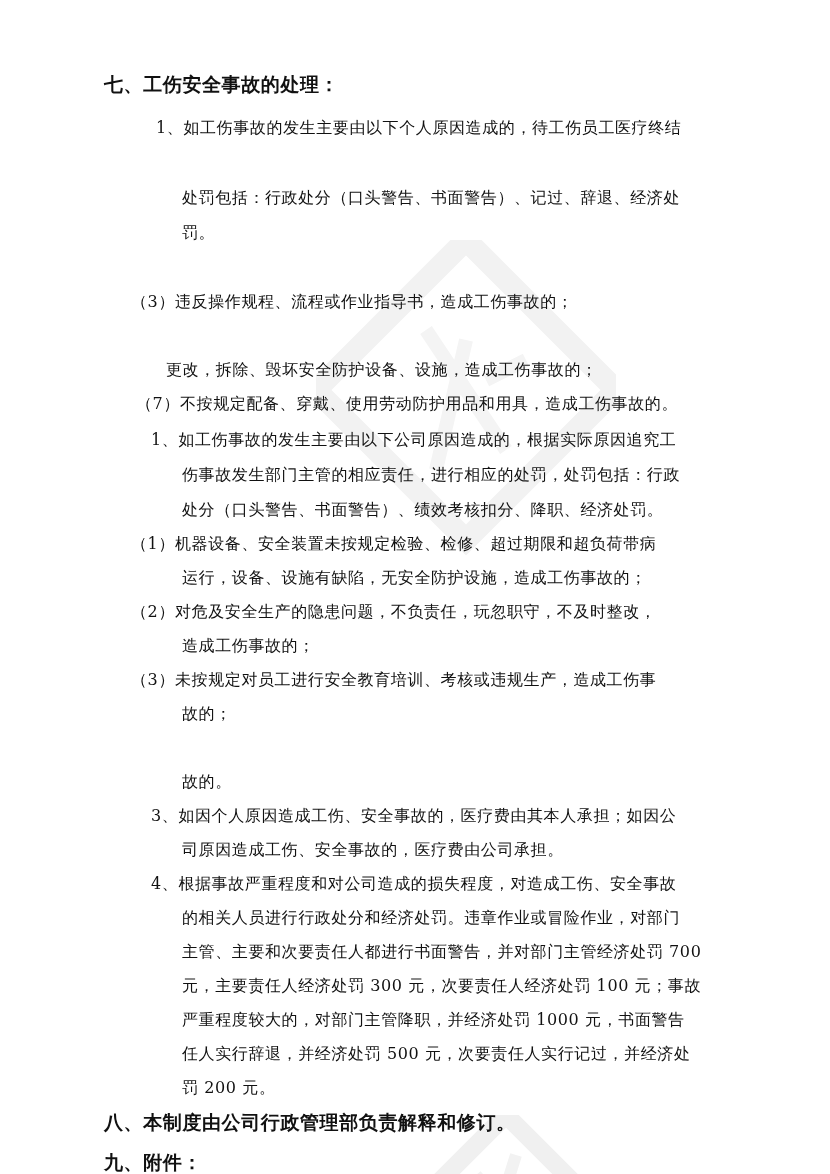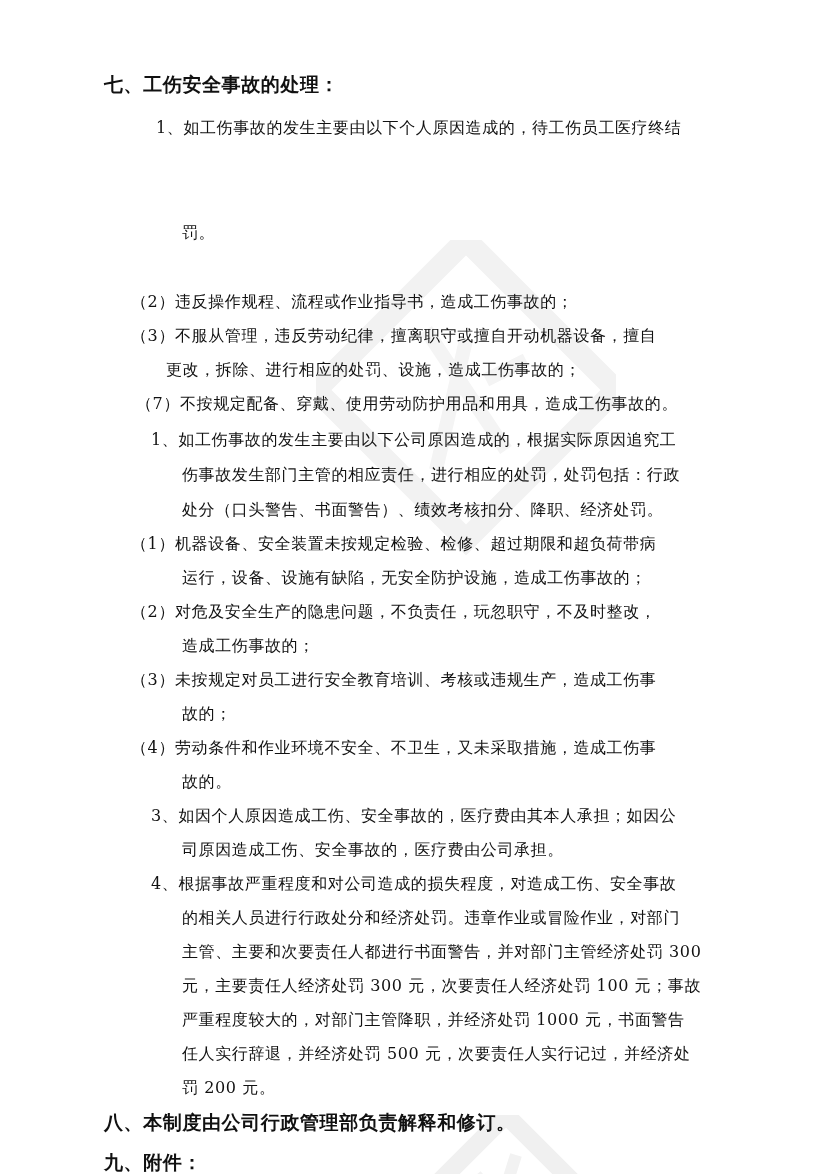--- a/index.html
+++ b/index.html
@@ -28,46 +28,45 @@
     <path d="M110 90 L190 210 M150 100 L120 230 M170 140 L210 120" stroke="#f4f4f4" stroke-width="14" fill="none"></path>
   </svg>
   <svg class="watermark" style="left:360px;top:1115px" width="260" height="120" viewBox="0 0 260 120">
     <polygon points="130,0 260,130 0,130" fill="none" stroke="#f0f0f0" stroke-width="18"></polygon>
     <path d="M100 60 L150 120 M140 40 L115 120" stroke="#f2f2f2" stroke-width="12" fill="none"></path>
   </svg>
 
   <div class="line heading" style="left:88px;top:72px">七、工伤安全事故的处理：</div>
 
   <div class="line" style="left:140px;top:116px">1、如工伤事故的发生主要由以下个人原因造成的，待工伤员工医疗终结</div>
+  <div class="line" style="left:166px;top:186px">处罚包括：行政处分（口头警告、书面警告）、记过、辞退、经济处</div>
   <div class="line" style="left:166px;top:221px">罚。</div>
 
-  <div class="line" style="left:115px;top:290px">（2）违反操作规程、流程或作业指导书，造成工伤事故的；</div>
-  <div class="line" style="left:115px;top:324px">（3）不服从管理，违反劳动纪律，擅离职守或擅自开动机器设备，擅自</div>
-  <div class="line" style="left:150px;top:358px">更改，拆除、进行相应的处罚、设施，造成工伤事故的；</div>
+  <div class="line" style="left:115px;top:290px">（3）违反操作规程、流程或作业指导书，造成工伤事故的；</div>
+  <div class="line" style="left:150px;top:358px">更改，拆除、毁坏安全防护设备、设施，造成工伤事故的；</div>
   <div class="line" style="left:120px;top:392px">（7）不按规定配备、穿戴、使用劳动防护用品和用具，造成工伤事故的。</div>
 
   <div class="line" style="left:135px;top:428px">1、如工伤事故的发生主要由以下公司原因造成的，根据实际原因追究工</div>
   <div class="line" style="left:166px;top:463px">伤事故发生部门主管的相应责任，进行相应的处罚，处罚包括：行政</div>
   <div class="line" style="left:166px;top:498px">处分（口头警告、书面警告）、绩效考核扣分、降职、经济处罚。</div>
 
   <div class="line" style="left:115px;top:532px">（1）机器设备、安全装置未按规定检验、检修、超过期限和超负荷带病</div>
   <div class="line" style="left:166px;top:566px">运行，设备、设施有缺陷，无安全防护设施，造成工伤事故的；</div>
   <div class="line" style="left:115px;top:600px">（2）对危及安全生产的隐患问题，不负责任，玩忽职守，不及时整改，</div>
   <div class="line" style="left:166px;top:634px">造成工伤事故的；</div>
   <div class="line" style="left:115px;top:668px">（3）未按规定对员工进行安全教育培训、考核或违规生产，造成工伤事</div>
   <div class="line" style="left:166px;top:702px">故的；</div>
-  <div class="line" style="left:115px;top:736px">（4）劳动条件和作业环境不安全、不卫生，又未采取措施，造成工伤事</div>
   <div class="line" style="left:166px;top:770px">故的。</div>
 
   <div class="line" style="left:135px;top:804px">3、如因个人原因造成工伤、安全事故的，医疗费由其本人承担；如因公</div>
   <div class="line" style="left:166px;top:838px">司原因造成工伤、安全事故的，医疗费由公司承担。</div>
 
   <div class="line" style="left:135px;top:872px">4、根据事故严重程度和对公司造成的损失程度，对造成工伤、安全事故</div>
   <div class="line" style="left:166px;top:906px">的相关人员进行行政处分和经济处罚。违章作业或冒险作业，对部门</div>
-  <div class="line" style="left:166px;top:940px">主管、主要和次要责任人都进行书面警告，并对部门主管经济处罚 300</div>
+  <div class="line" style="left:166px;top:940px">主管、主要和次要责任人都进行书面警告，并对部门主管经济处罚 700</div>
   <div class="line" style="left:166px;top:974px">元，主要责任人经济处罚 300 元，次要责任人经济处罚 100 元；事故</div>
   <div class="line" style="left:166px;top:1008px">严重程度较大的，对部门主管降职，并经济处罚 1000 元，书面警告</div>
   <div class="line" style="left:166px;top:1042px">任人实行辞退，并经济处罚 500 元，次要责任人实行记过，并经济处</div>
   <div class="line" style="left:166px;top:1076px">罚 200 元。</div>
 
   <div class="line heading" style="left:88px;top:1110px">八、本制度由公司行政管理部负责解释和修订。</div>
   <div class="line heading" style="left:88px;top:1150px">九、附件：</div>
 </div>
 
 </body></html>

